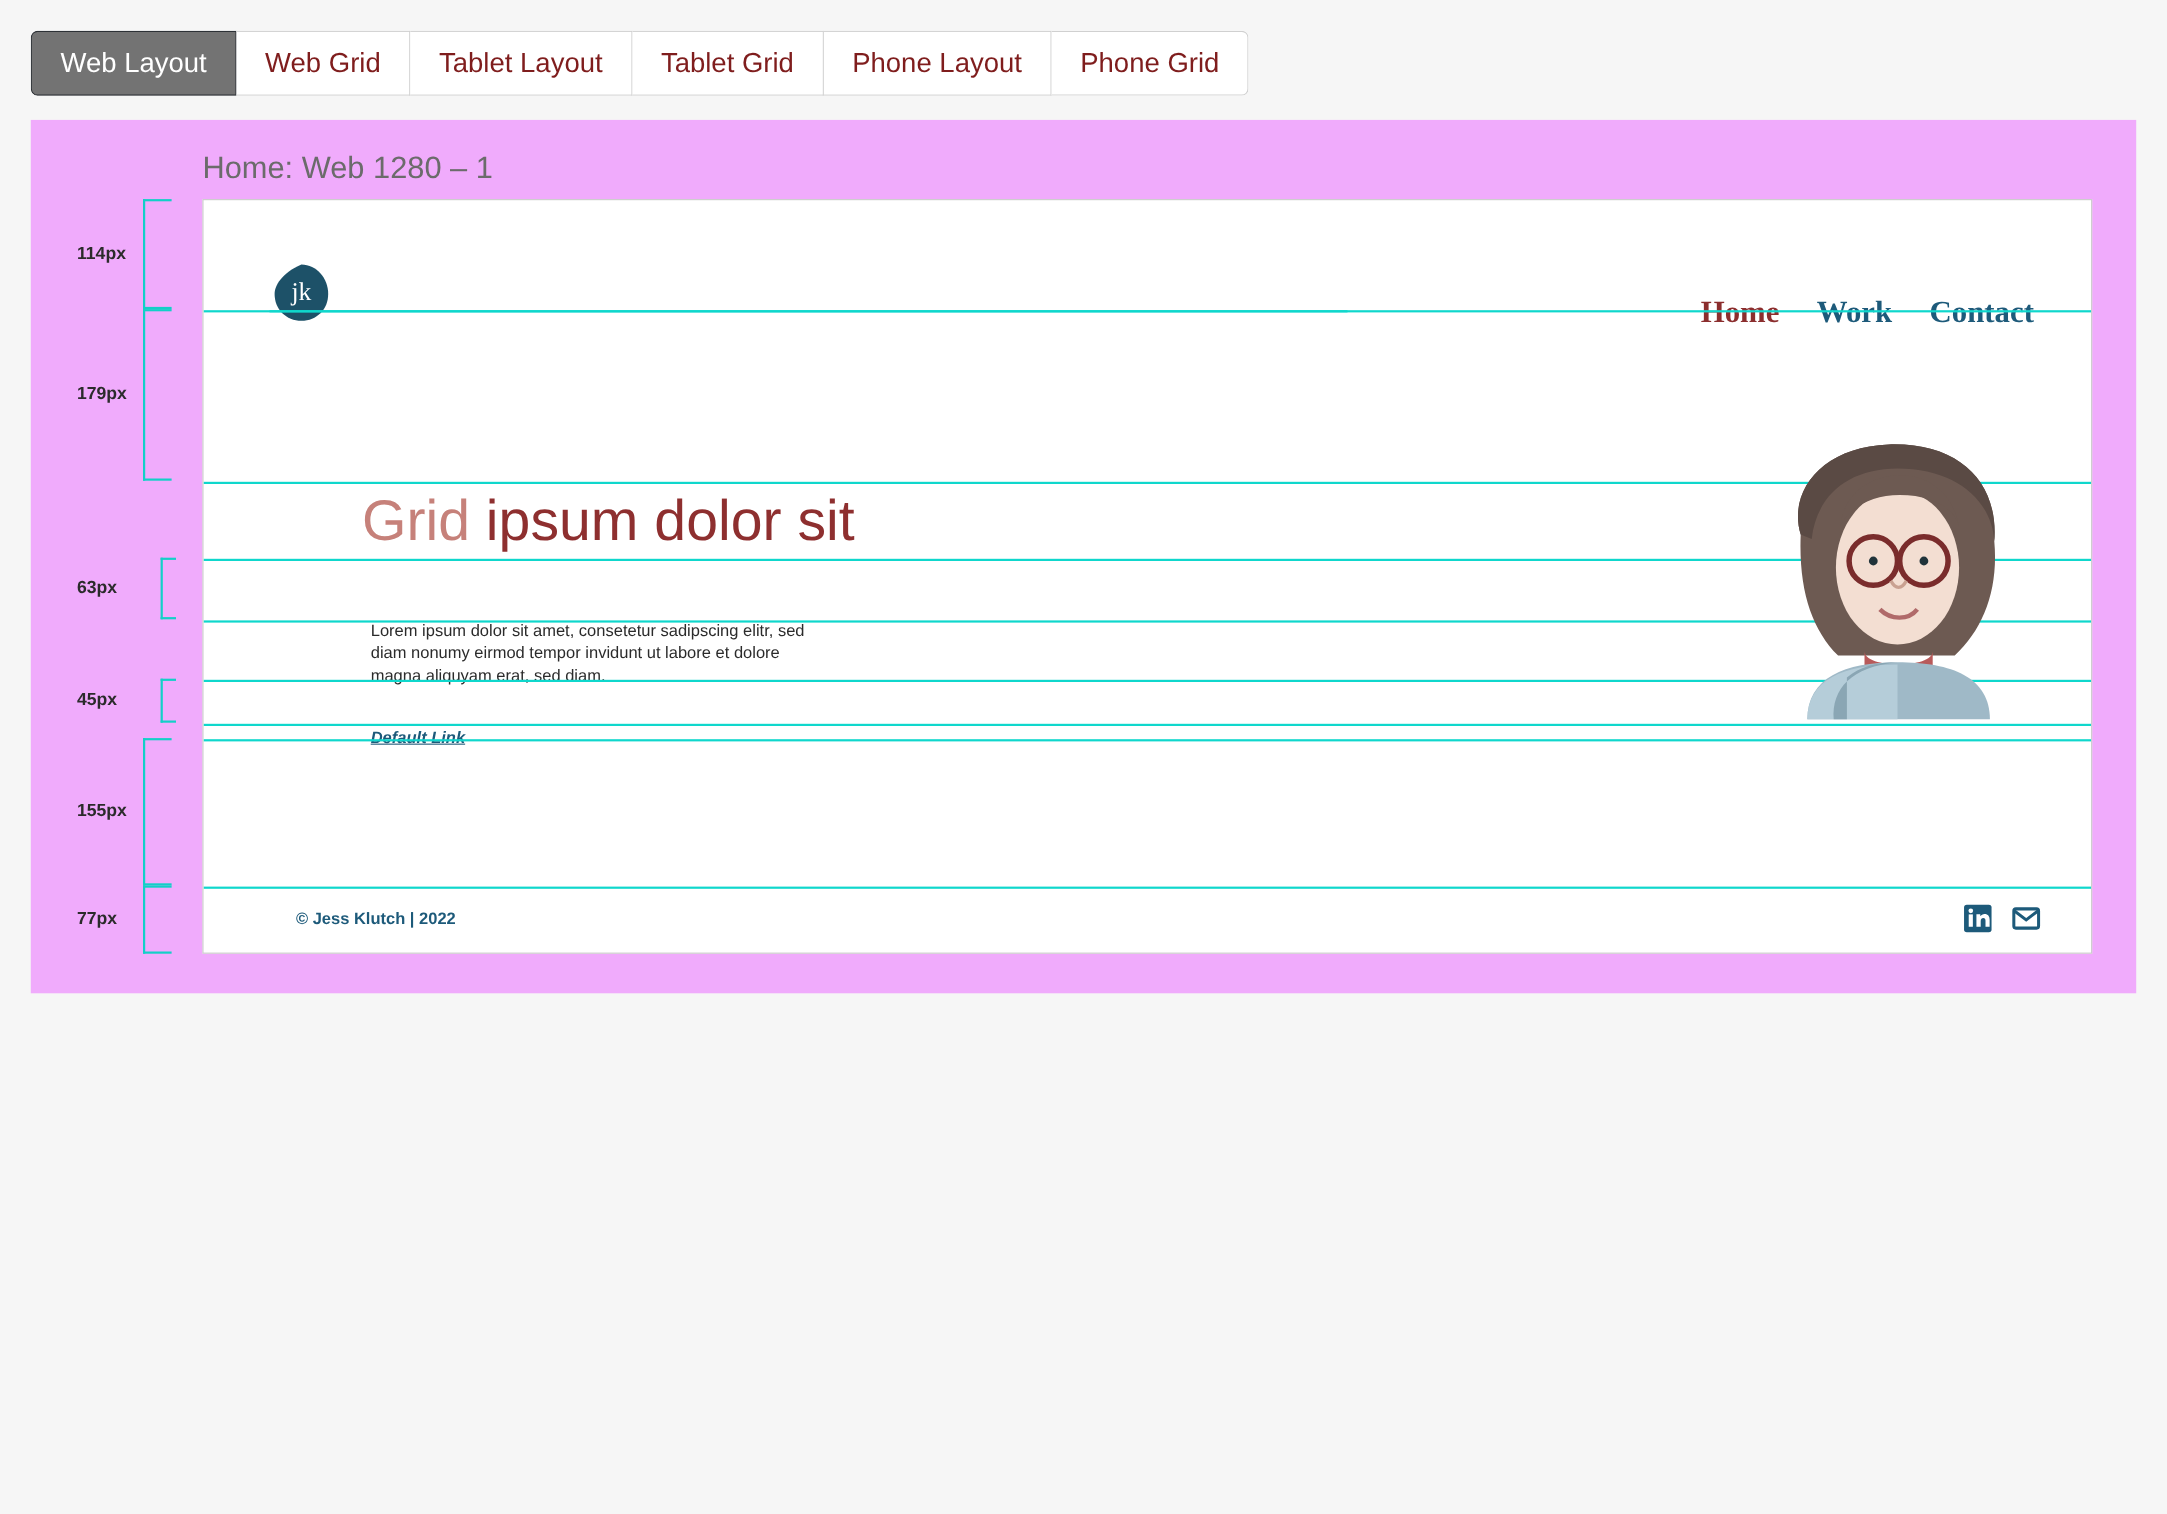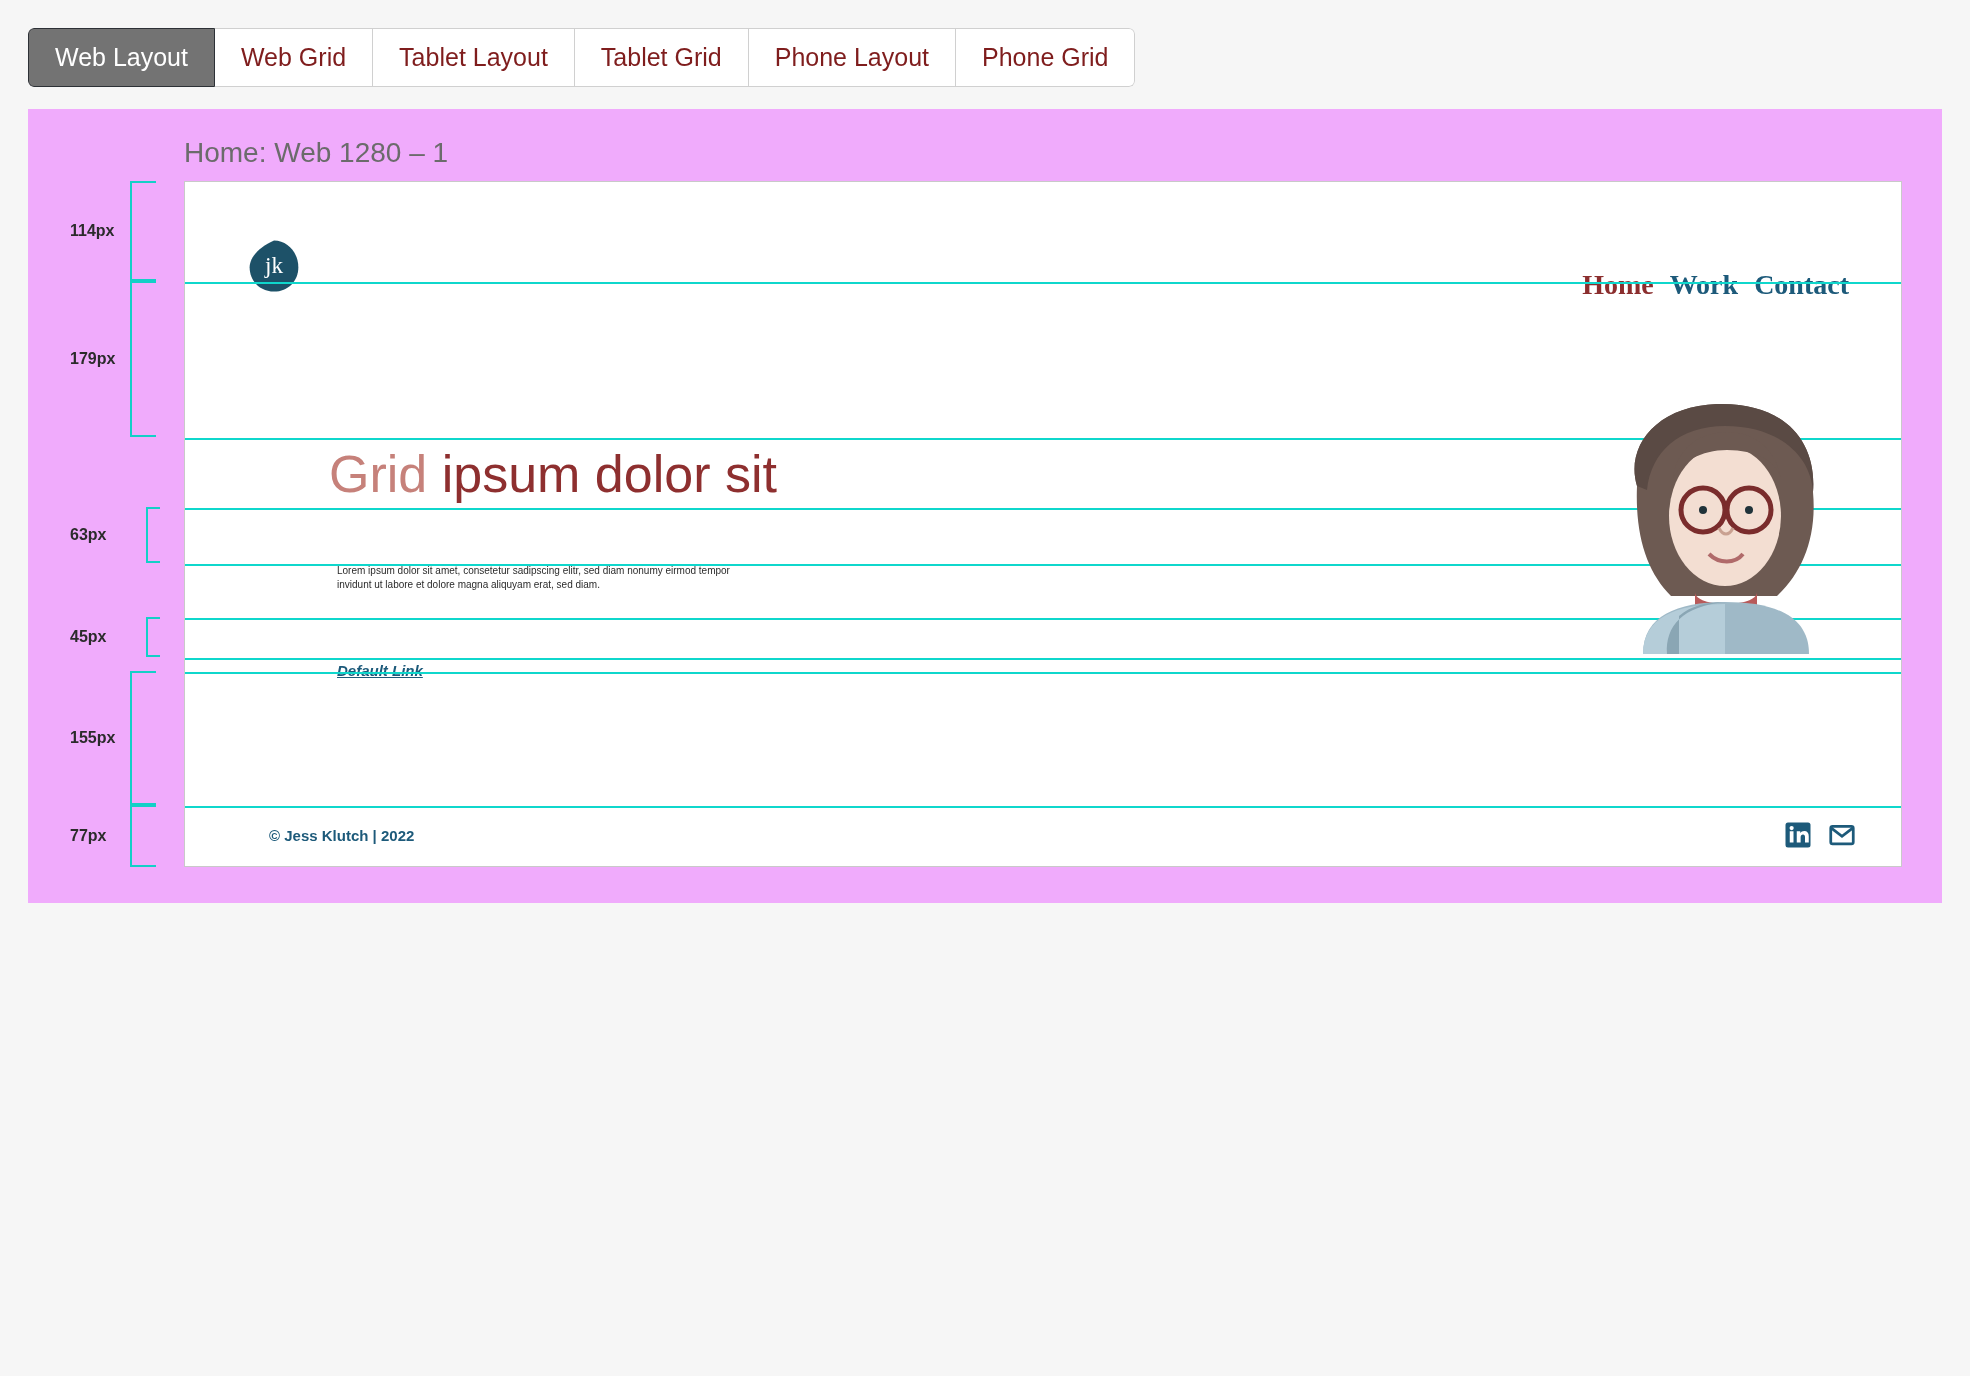--- a/index.html
+++ b/index.html
@@ -119,21 +119,21 @@
   }
   .logo {
     width: 58px; height: 58px;
     position: relative;
     margin-bottom: 6px;
   }
   .logo svg { width: 100%; height: 100%; }
   .nav {
     margin-left: auto;
     display: flex;
-    gap: 16px;
+    gap: 34px;
     align-items: flex-end;
     padding-bottom: 0;
   }
   .nav a {
     font-family: Georgia, "Times New Roman", serif;
     font-size: 28px;
     font-weight: 700;
     color: #1d5a7a;
     text-decoration: none;
     cursor: pointer;
@@ -163,21 +163,21 @@
   }
   .hero-title .w1 { color: #c6817a; }
   .hero-title .rest { color: #8e2f2f; }
 
   .hero-body {
     position: absolute;
     left: 152px;
     top: 382px;
     width: 400px;
     font-family: Arial, Helvetica, sans-serif;
-    font-size: 10px;
+    font-size: 15px;
     line-height: 1.35;
     color: #2b2b2b;
   }
 
   .hero-link {
     position: absolute;
     left: 152px;
     top: 480px;
     font-family: Arial, Helvetica, sans-serif;
     font-size: 15px;

